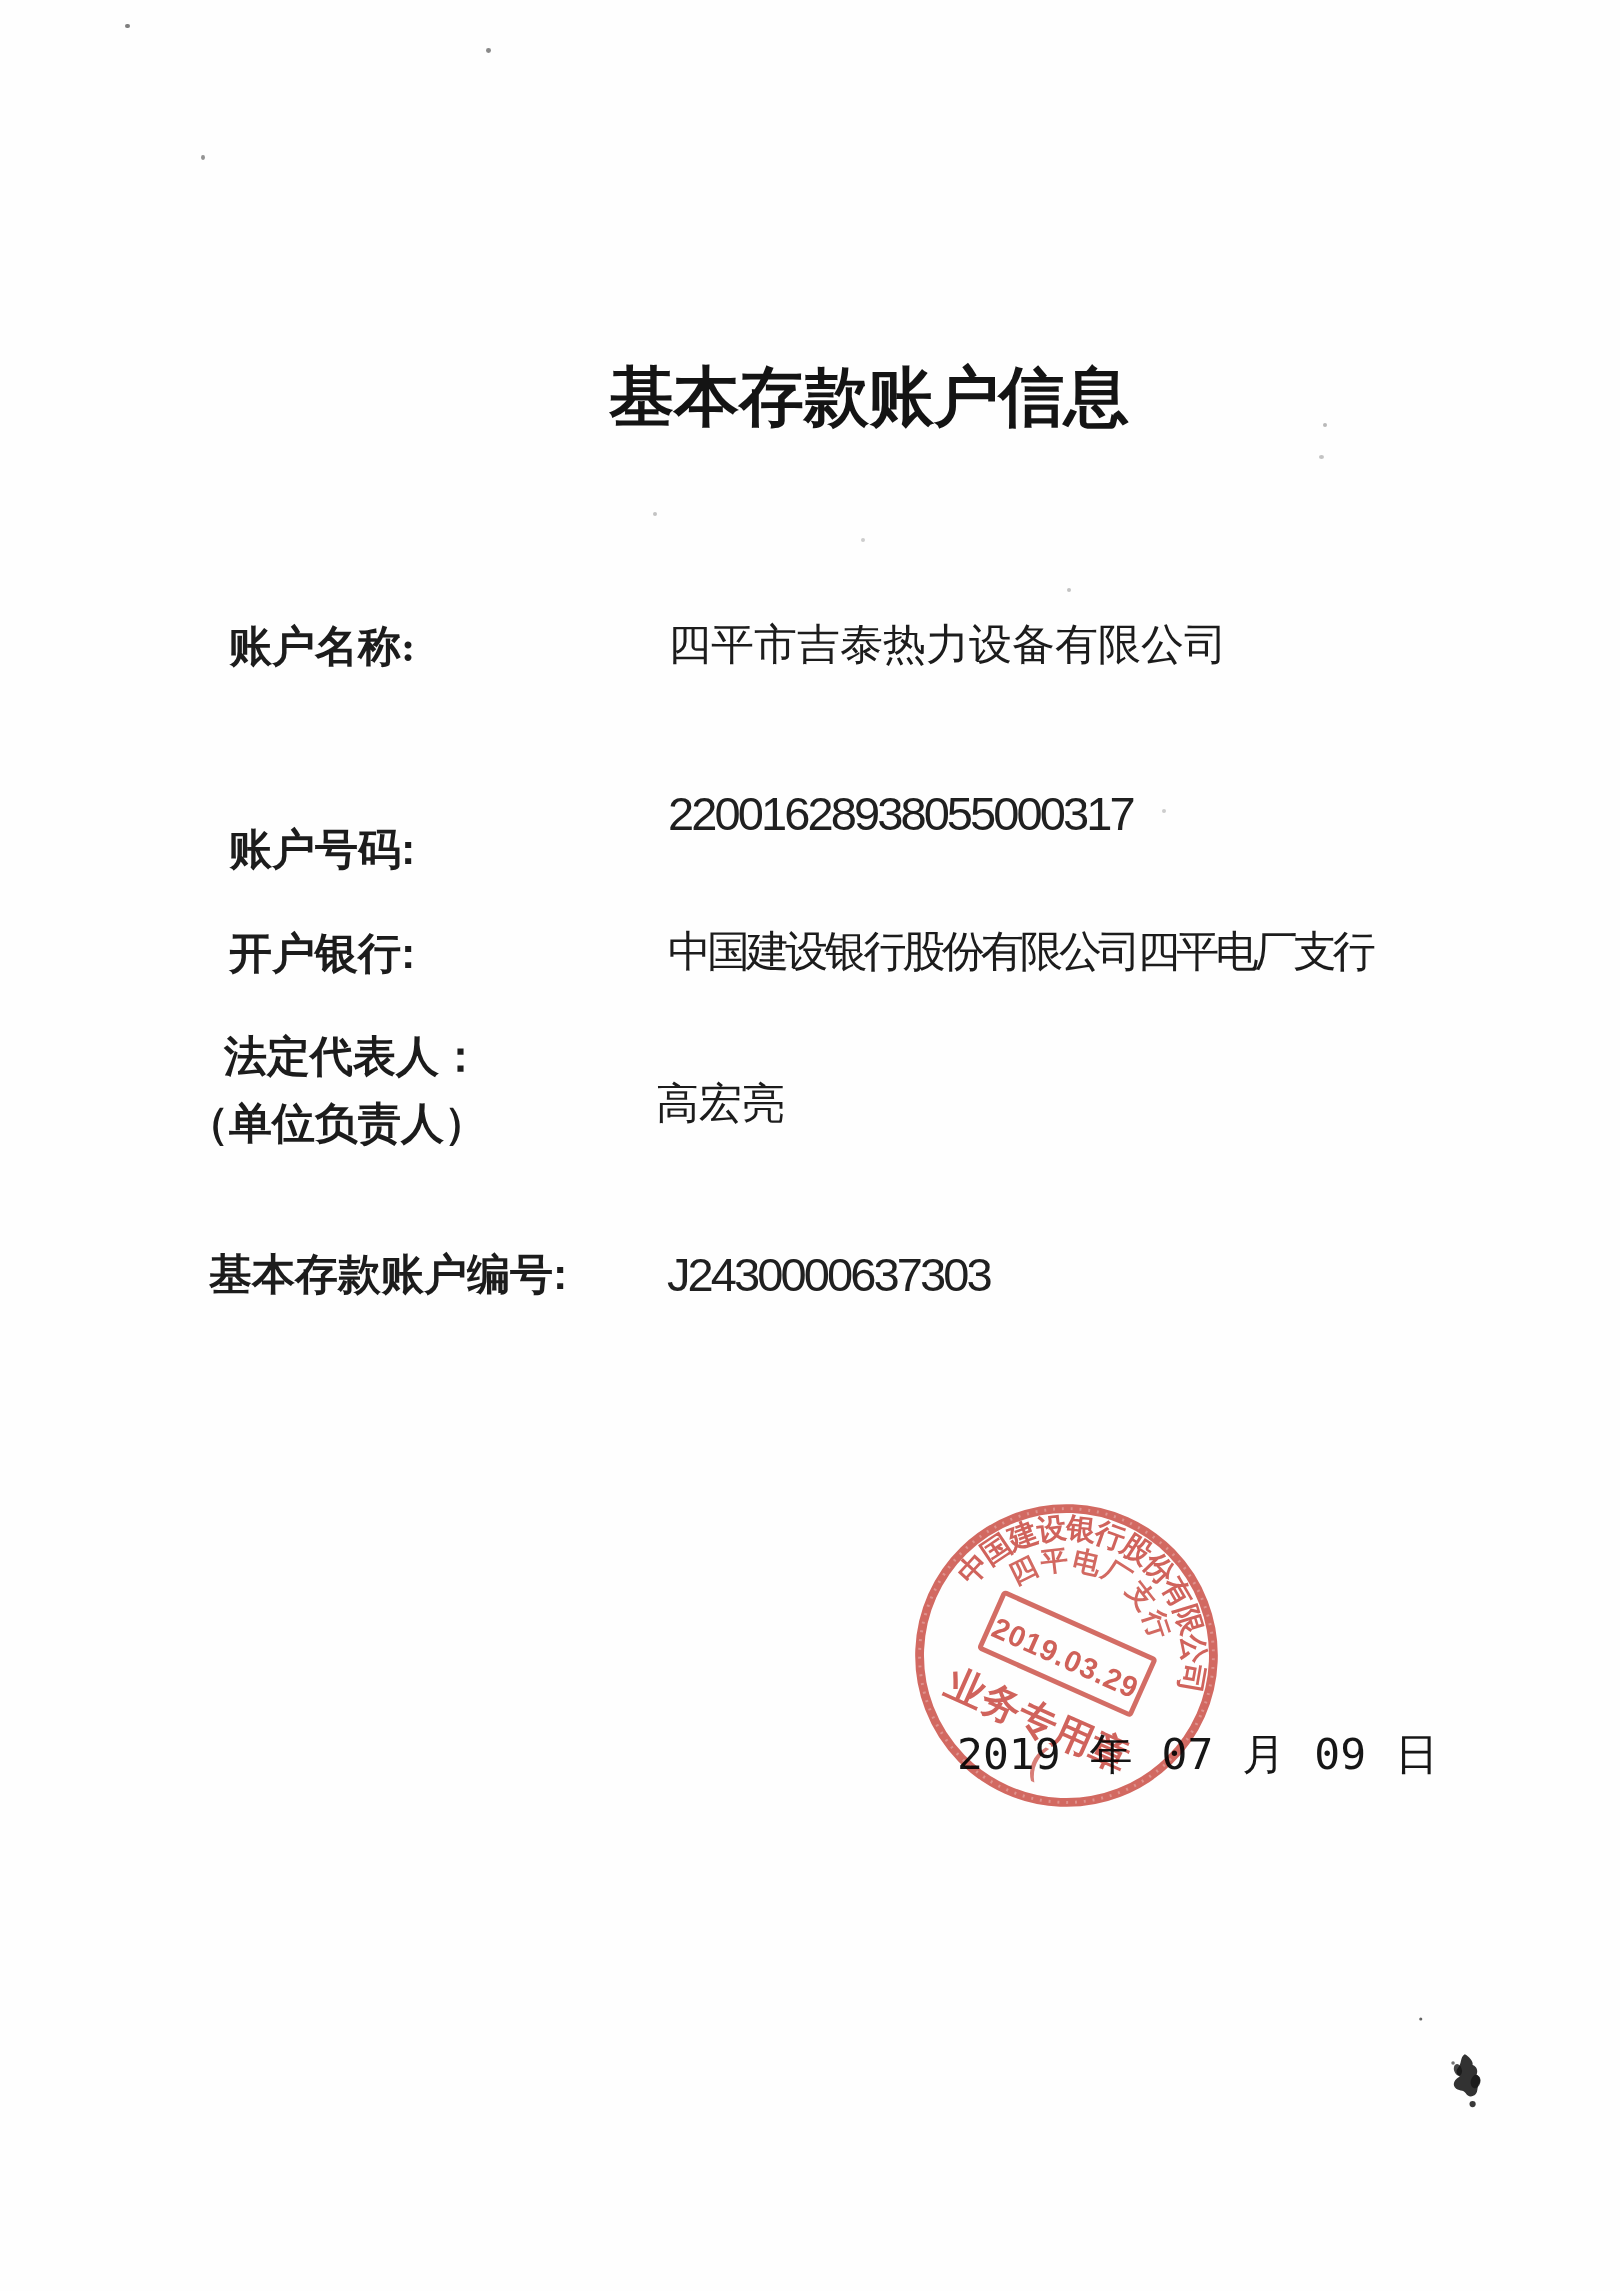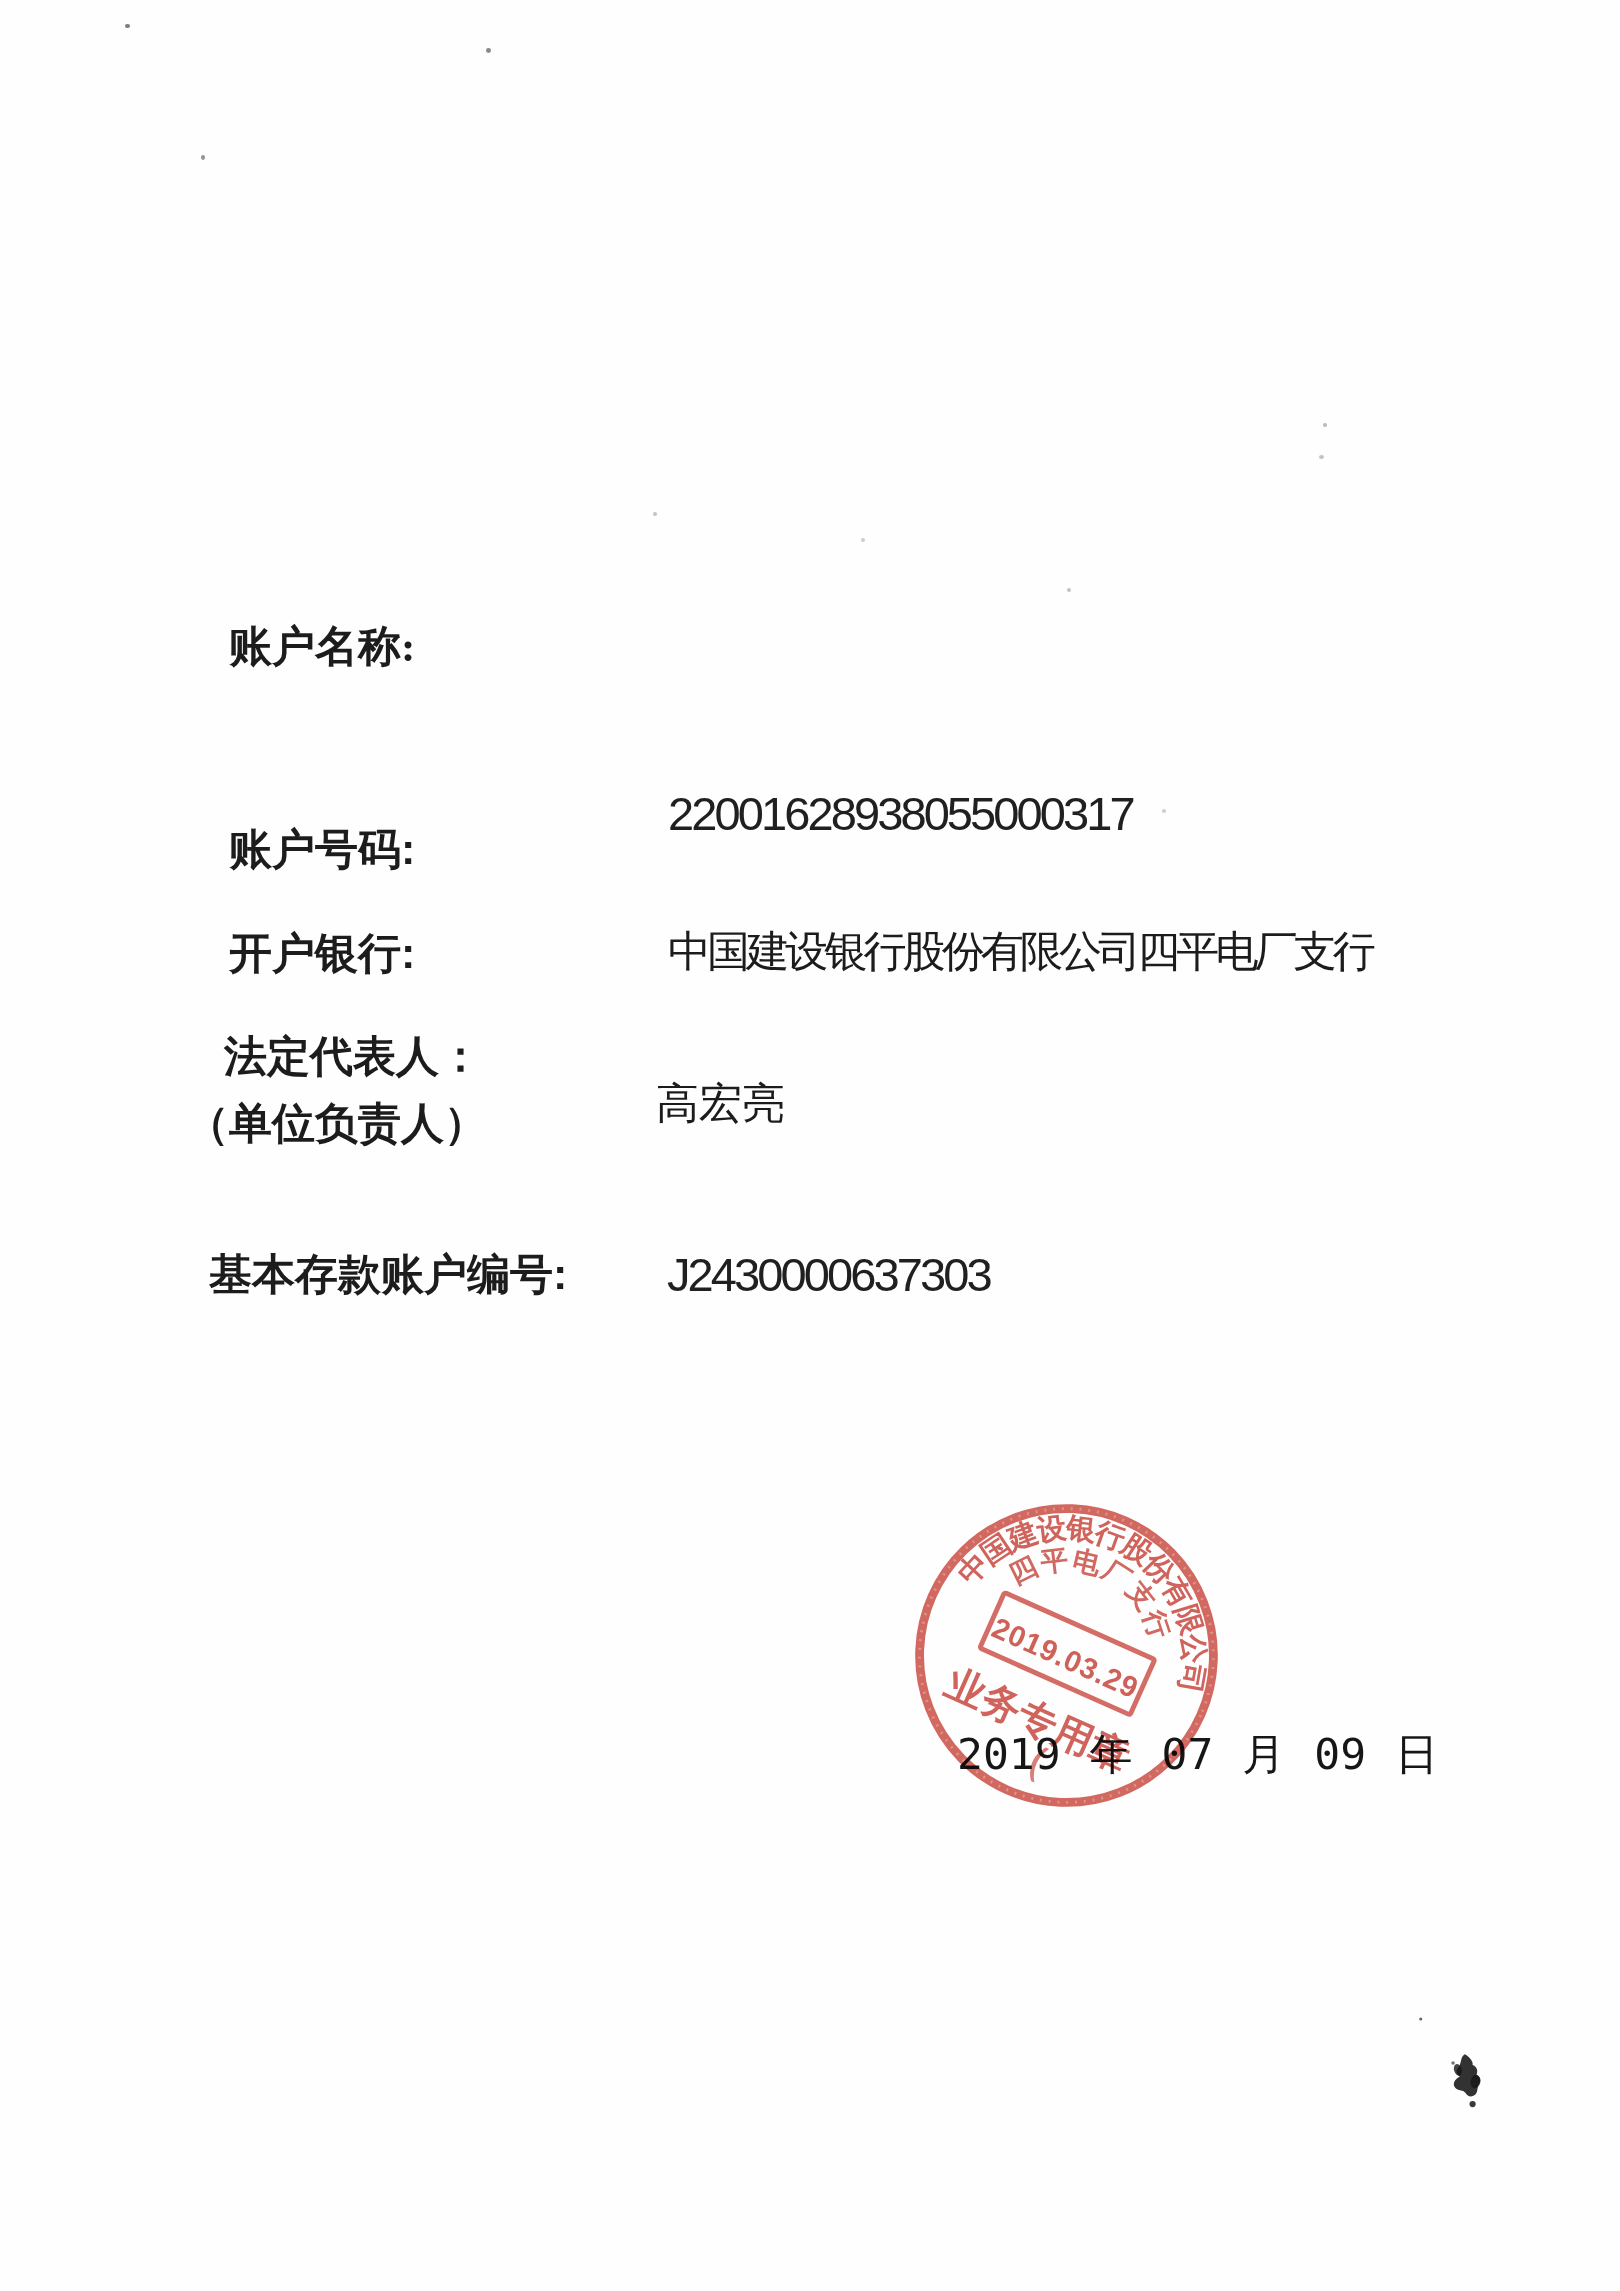--- a/index.html
+++ b/index.html
@@ -62,22 +62,24 @@
     background:#3a3a3a;
     border-radius:50%;
   }
   .blot-wrap{z-index:1;}
 </style>
 </head>
 <body>
 
 <div class="page">
 
+  <div class="abs doc-title" style="left:609px;top:365px;">基本存款账户信息</div>
 
   <div class="abs field-label" style="left:229px;top:625px;font-family:Liberation Serif, serif;">账户名称:</div>
+  <div class="abs field-value" style="left:668px;top:623px;">四平市吉泰热力设备有限公司</div>
 
   <div class="abs field-label" style="left:229px;top:794px;margin-top:34px;">账户号码:</div>
   <div class="abs num-value" style="left:668px;top:790px;">22001628938055000317</div>
 
   <div class="abs field-label" style="left:229px;top:932px;">开户银行:</div>
   <div class="abs field-value tight" style="left:668px;top:930px;">中国建设银行股份有限公司四平电厂支行</div>
 
   <div class="abs field-label" style="left:224px;top:1035px;">法定代表人：</div>
   <div class="abs field-label" style="left:186px;top:1102px;">（单位负责人）</div>
   <div class="abs field-value" style="left:656px;top:1082px;">高宏亮</div>

